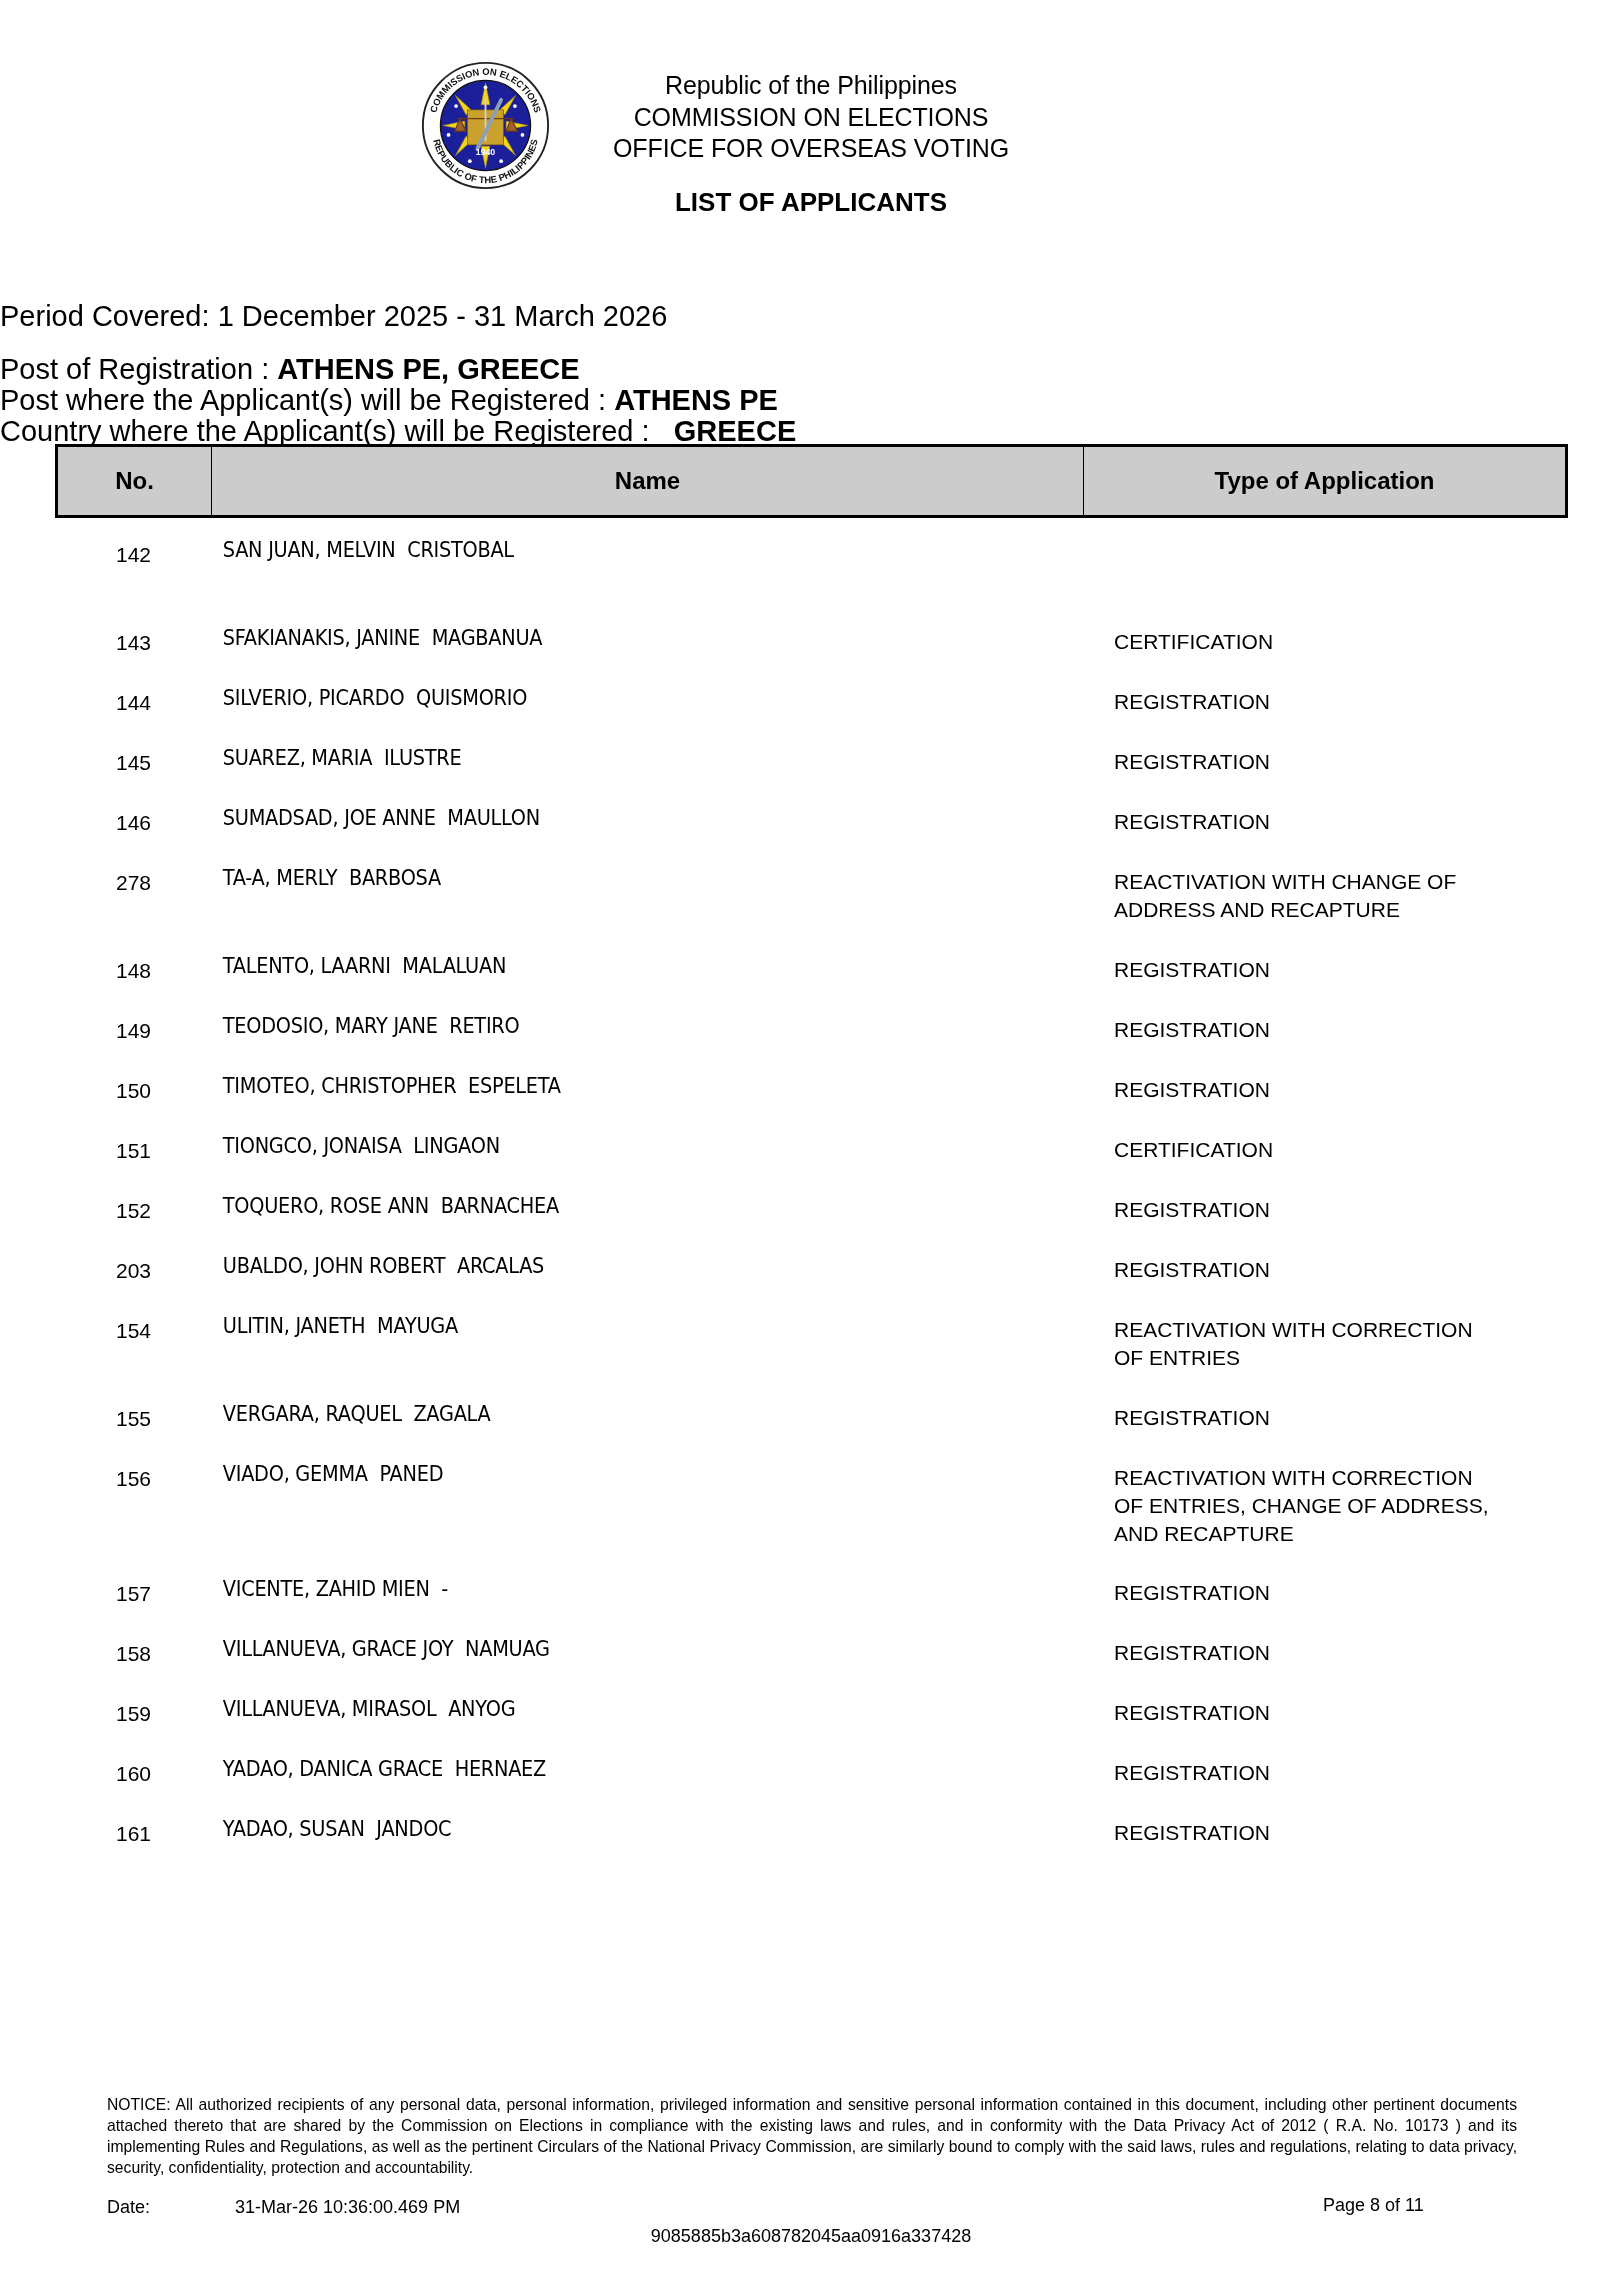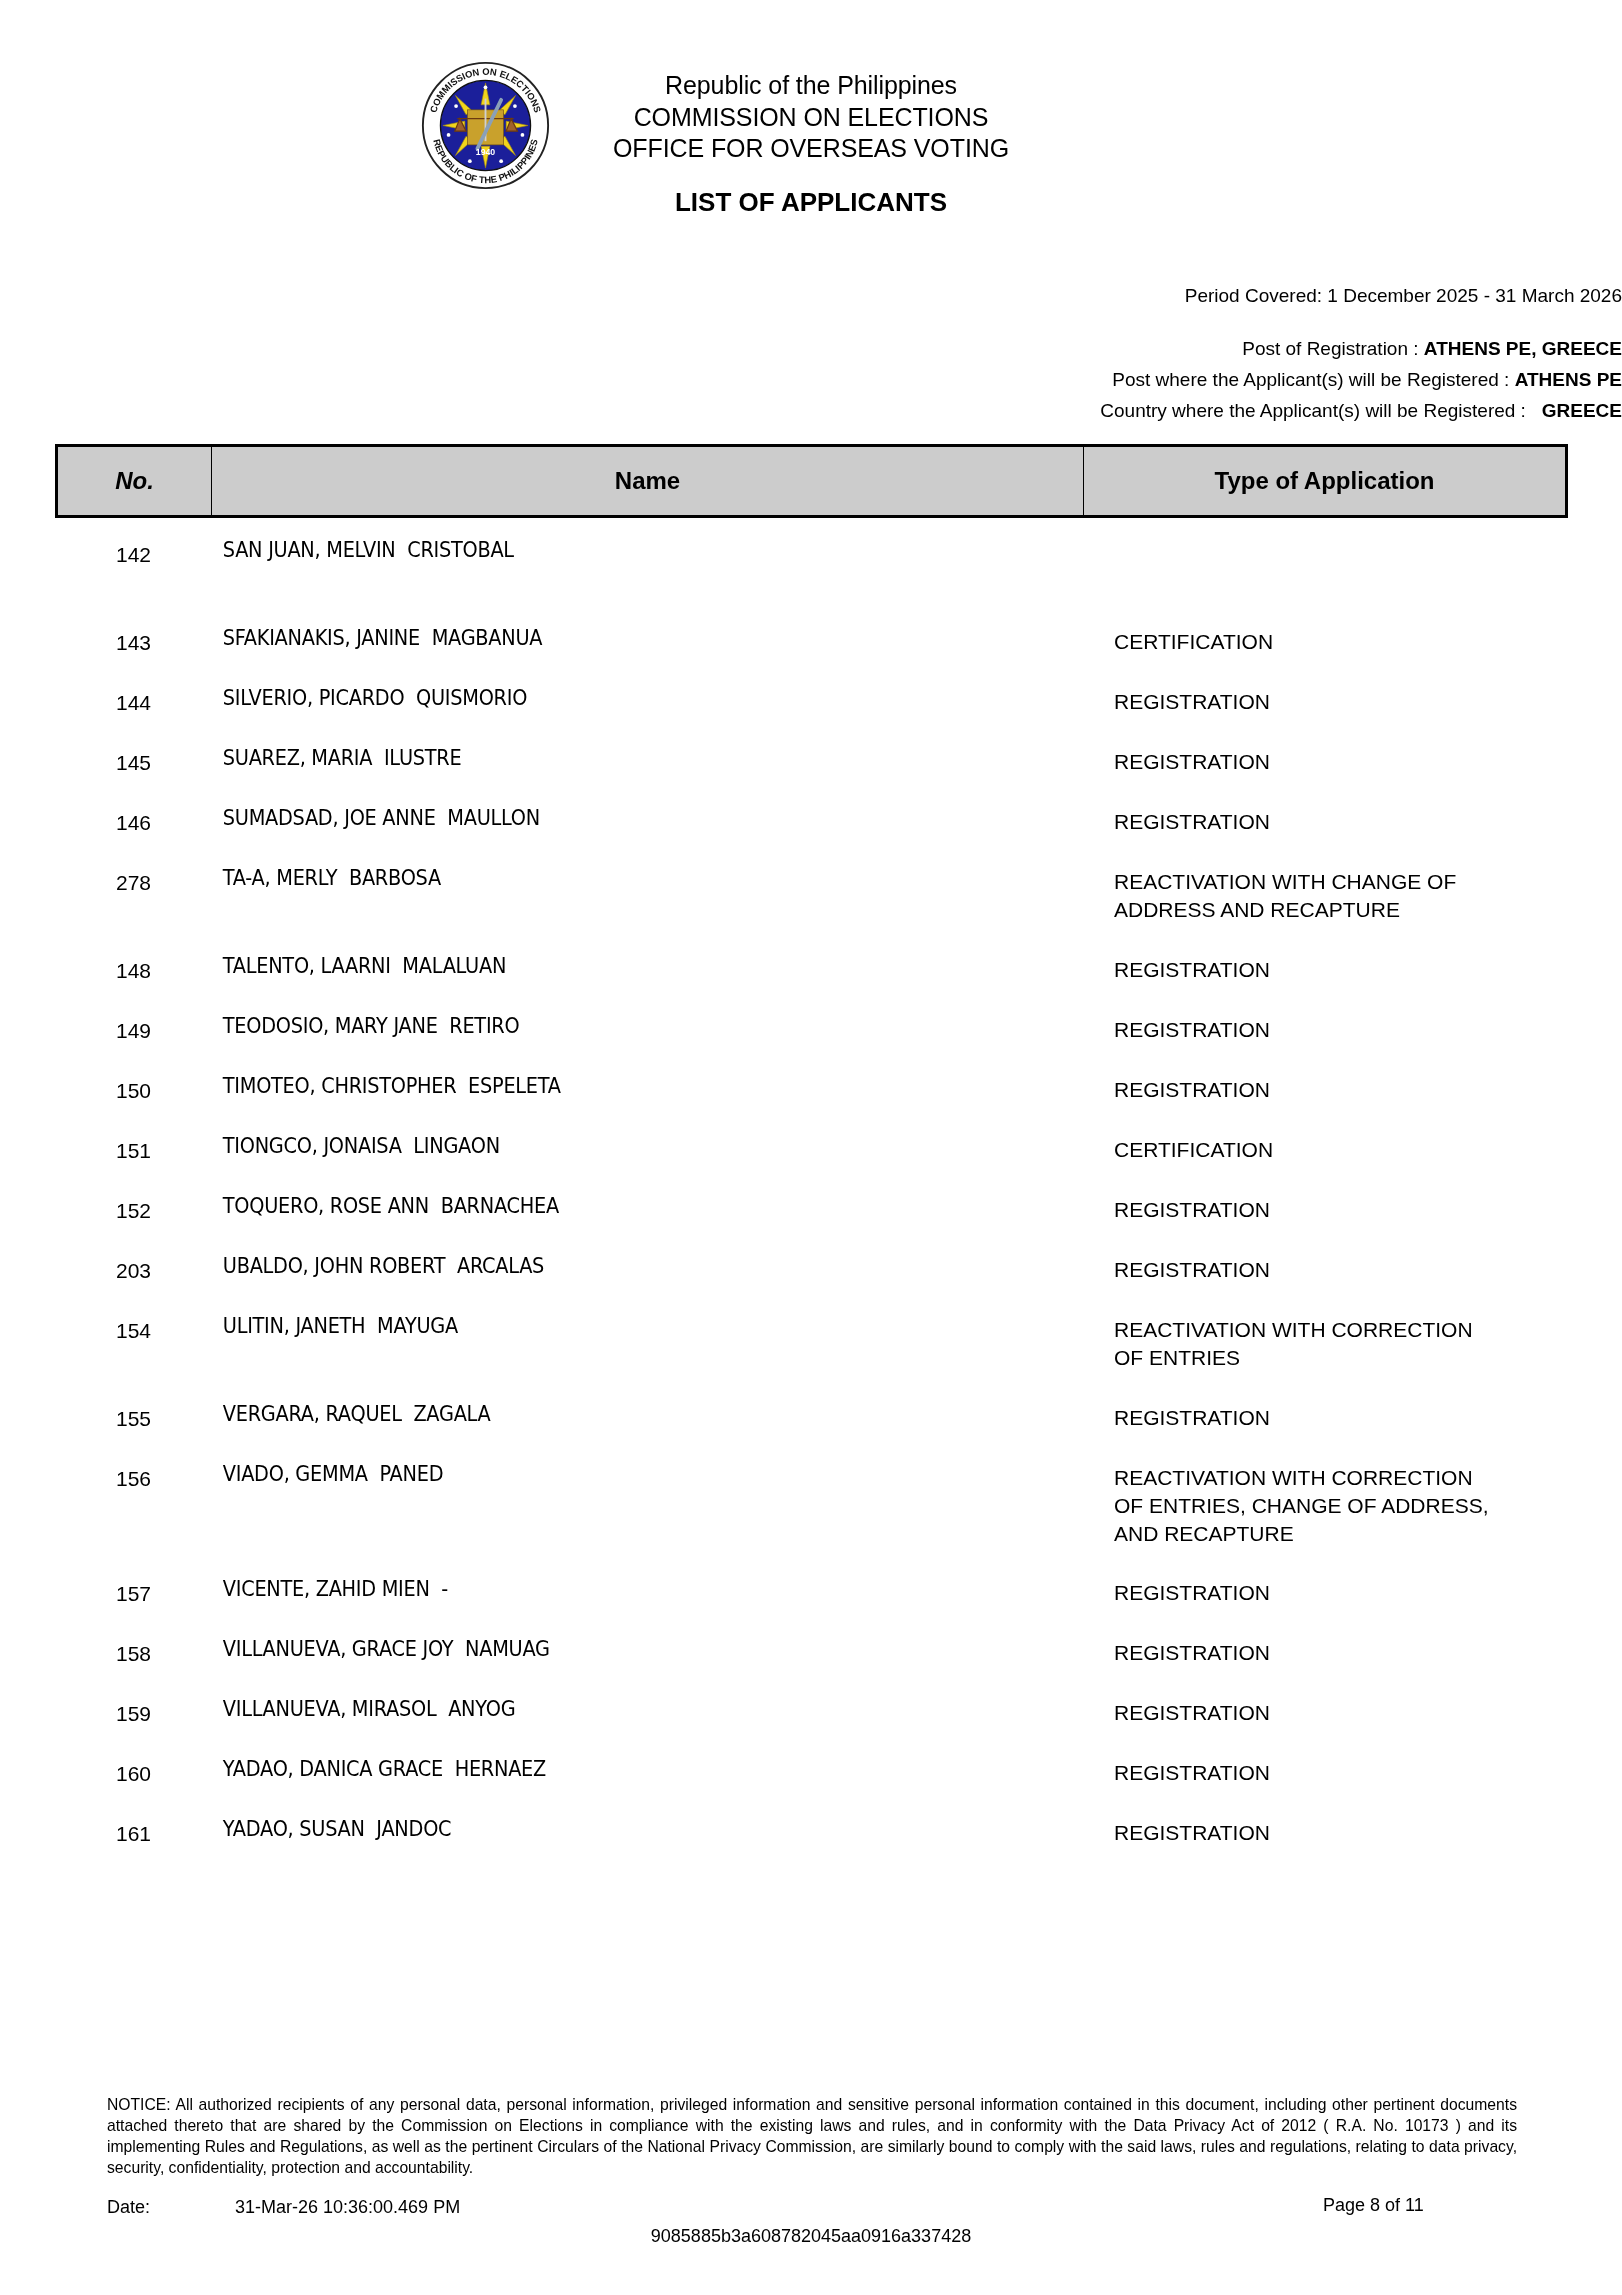--- a/index.html
+++ b/index.html
@@ -13,39 +13,39 @@
     font-size: 25px; line-height: 30px; letter-spacing: -0.1px;
   }
   .hdr1 { top: 70px; }
   .hdr2 { top: 102px; }
   .hdr3 { top: 133px; }
   .list-title {
     position: absolute; left: 0; width: 100%; text-align: center;
     top: 186px; font-size: 26px; font-weight: bold; line-height: 33px;
   }
   .meta {
-    position: absolute; left: 0; width: 100%; text-align: right;
-    font-size: 19px; line-height: 30px;
+    position: absolute; left: 0; width: 100%; text-align: left;
+    font-size: 29px; line-height: 30px; margin-top: 20px;
   }
   .meta b { font-weight: bold; }
   .m-period { top: 281px; }
   .m-post { top: 334px; }
   .m-postreg { top: 365px; }
   .m-country { top: 396px; }
 
   .table-head {
     position: absolute; left: 55px; top: 444px; width: 1513px; height: 74px;
     box-sizing: border-box; border: 3.1px solid #000; border-bottom-width: 3.8px;
     background: #cccccc; display: flex;
   }
   .th {
     display: flex; align-items: center; justify-content: center;
     font-size: 24px; font-weight: bold; height: 100%; box-sizing: border-box;
   }
-  .th-no { width: 154px; border-right: 1.9px solid #000; font-style: italic; }
+  .th-no { width: 154px; border-right: 1.9px solid #000; }
   .th-name { width: 872px; border-right: 1.9px solid #000; }
   .th-type { flex: 1; }
 
   .rows { position: absolute; left: 55px; top: 532px; width: 1513px; }
   .row { display: flex; align-items: flex-start; }
   .c-no {
     width: 154px; box-sizing: border-box; padding-left: 61px; padding-top: 8.8px;
     font-size: 21px; line-height: 28px;
   }
   .c-name {

